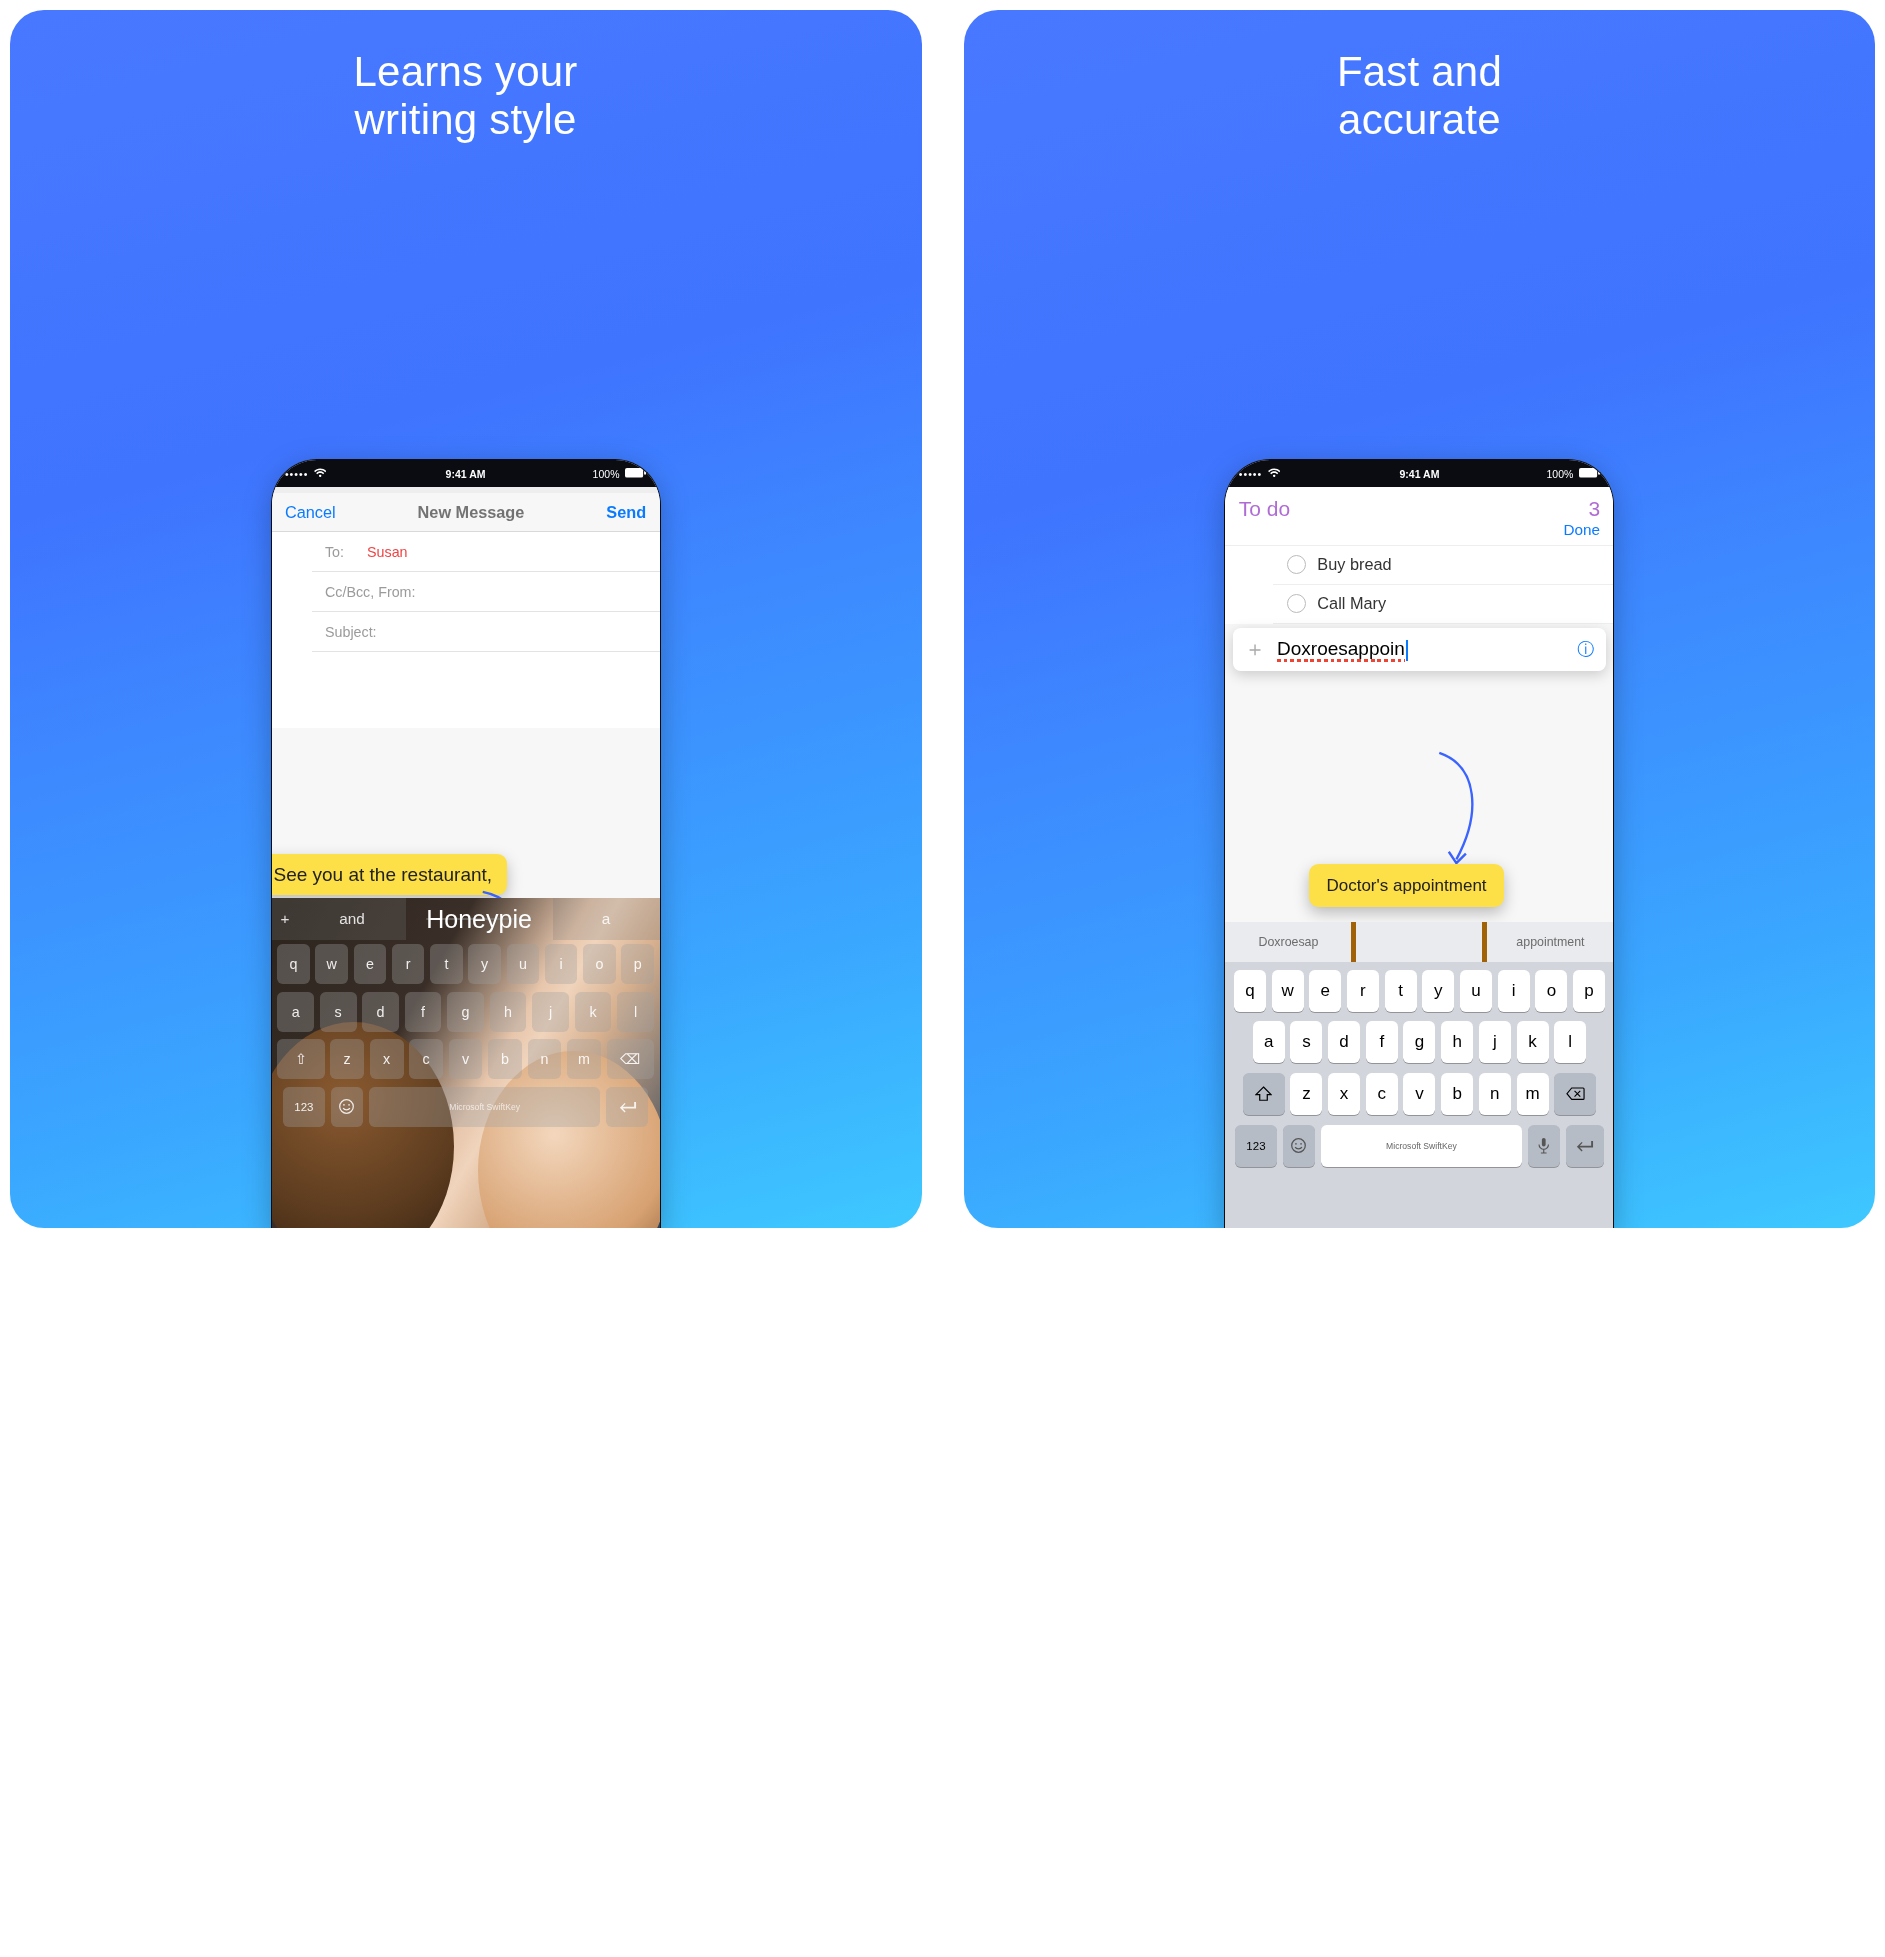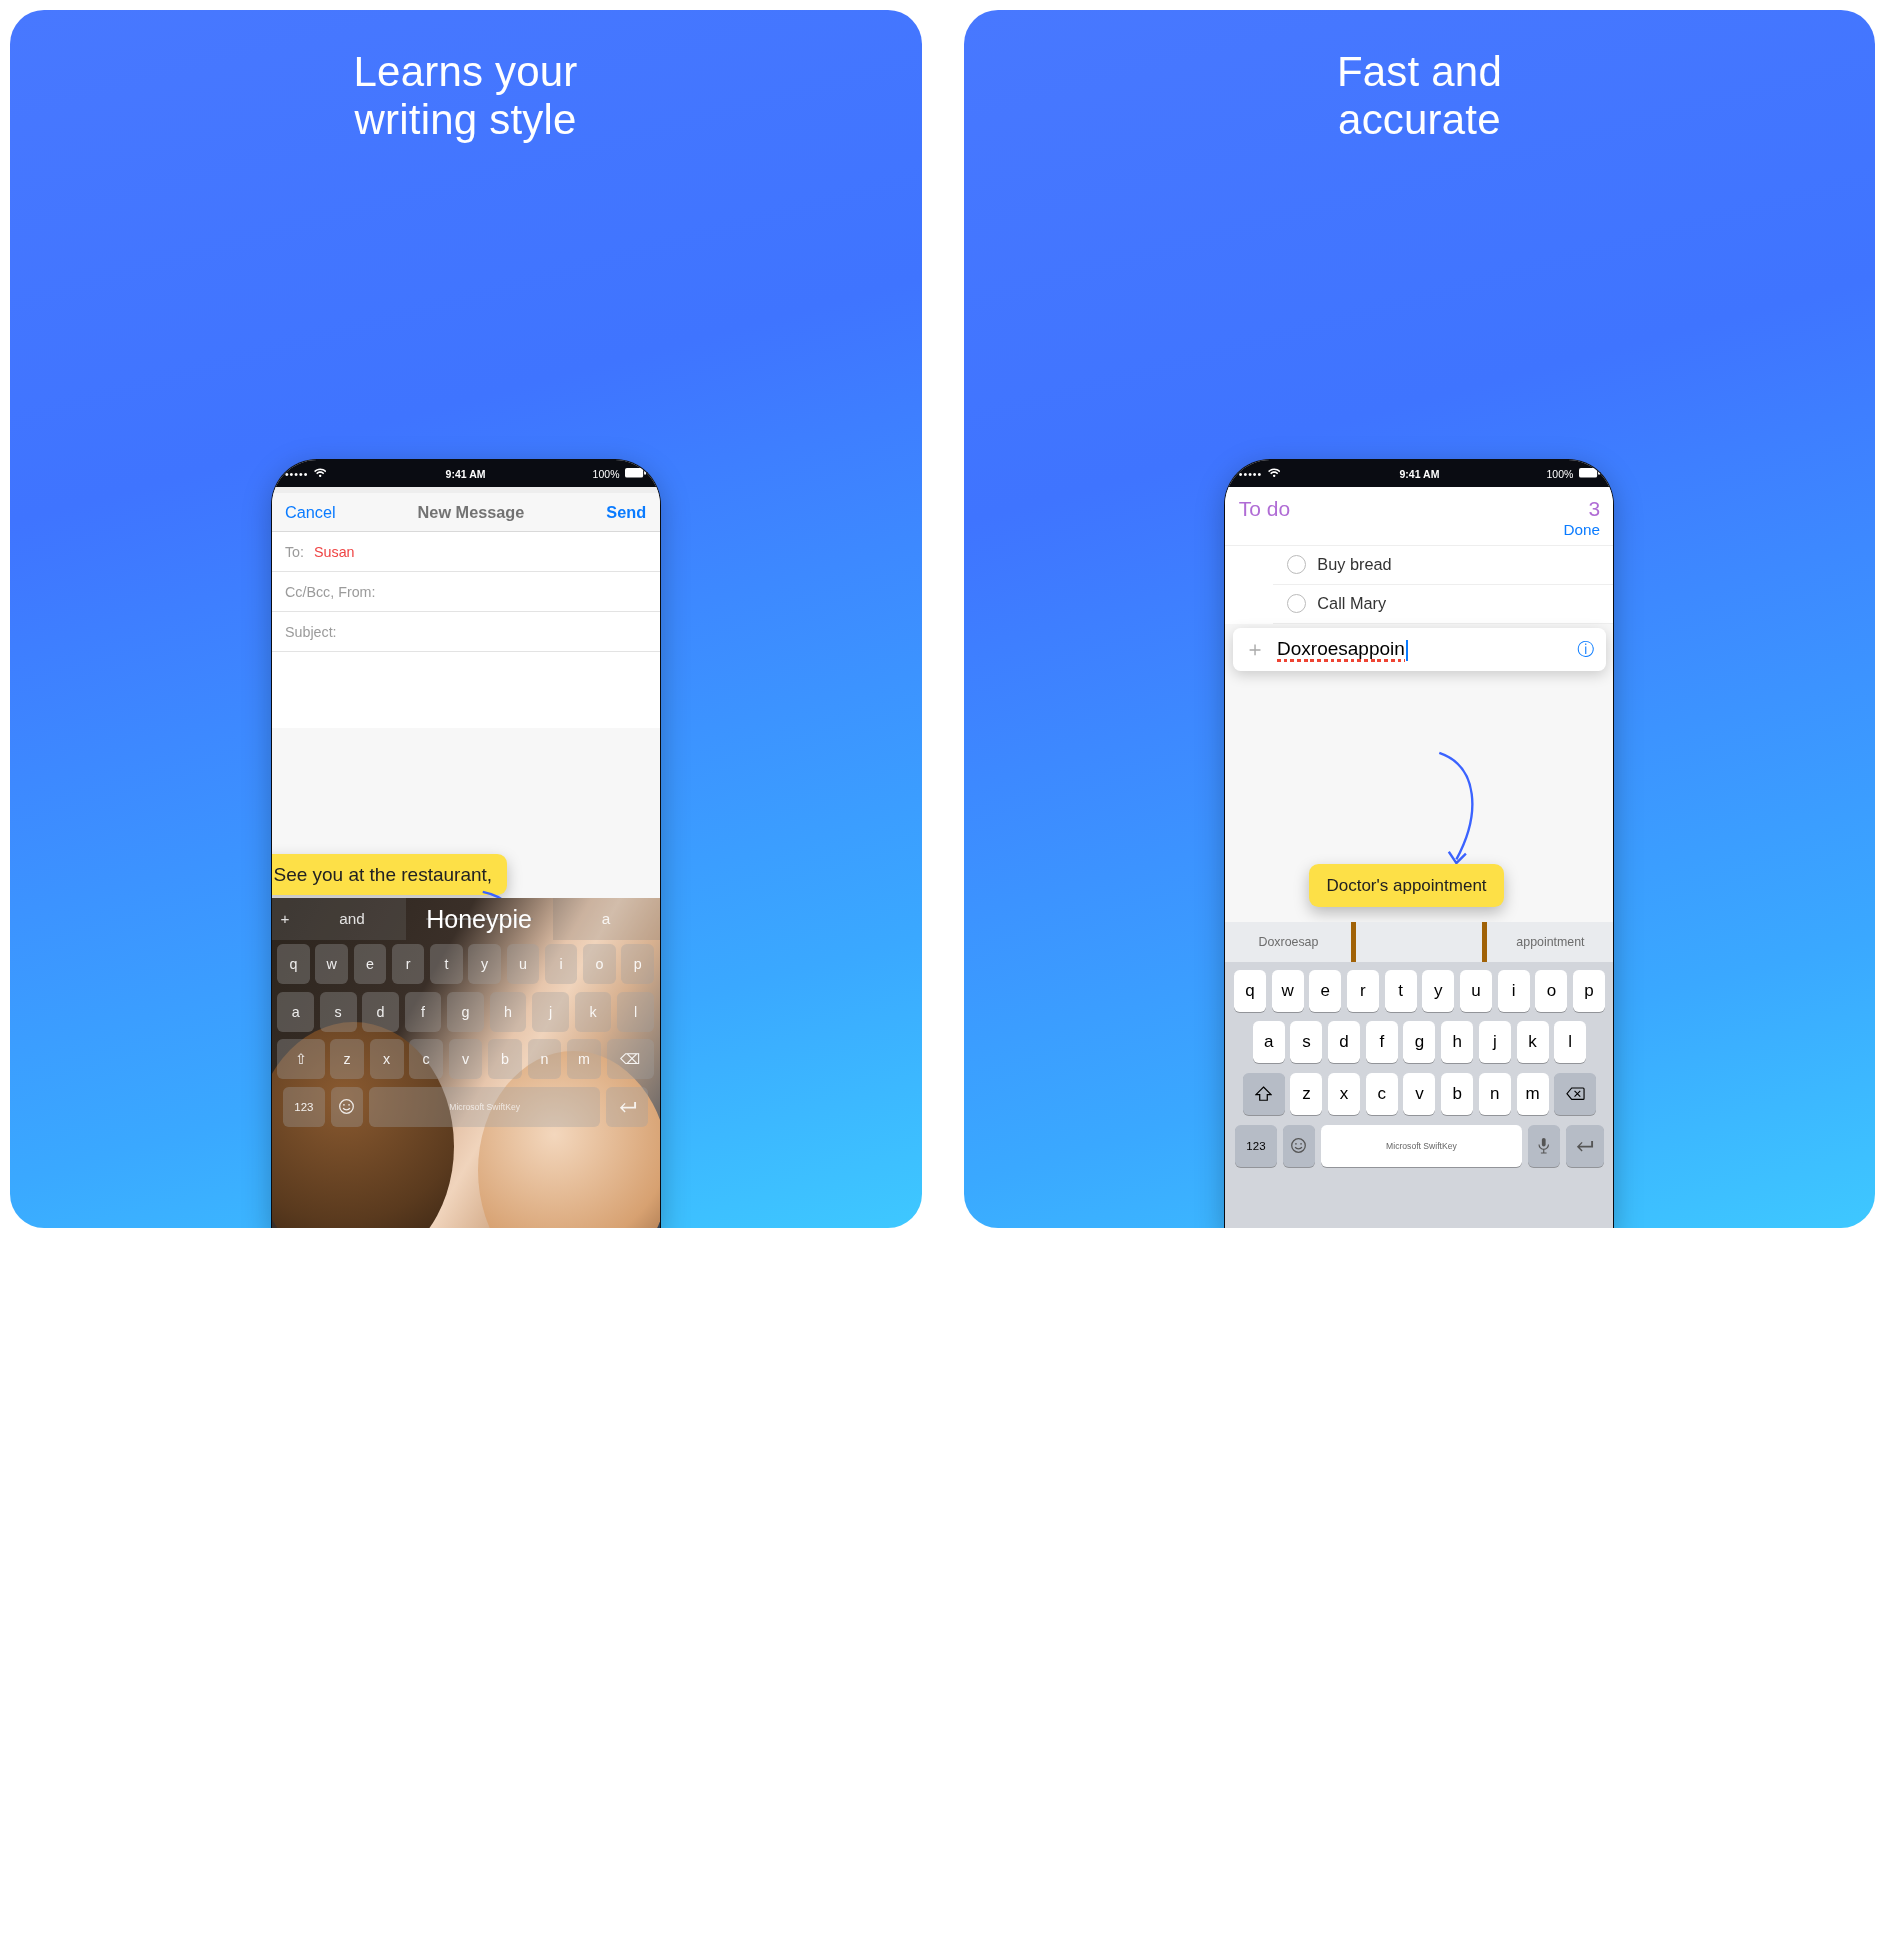--- a/index.html
+++ b/index.html
@@ -77,21 +77,22 @@
   .nav-send { font-weight: 600; }
   .nav-title { color: #737373; font-weight: 700; }
 
   .compose-body { background: #fff; }
   .mail-row {
     padding: 11.5px 13.4px;
     font-size: 14.3px;
     border-bottom: 1px solid #e3e3e3;
     color: #9b9b9b;
     display: flex;
-    gap: 10px;
+    gap: 23px;
+    margin-left: 40px;
   }
   .mail-row .val { color: #ef4444; }
   .mail-body-area { height: 76px; }
 
   
   .bubble {
     position: absolute;
     background: #fde047;
     border-radius: 9.6px;
     padding: 9.6px 15.3px;

